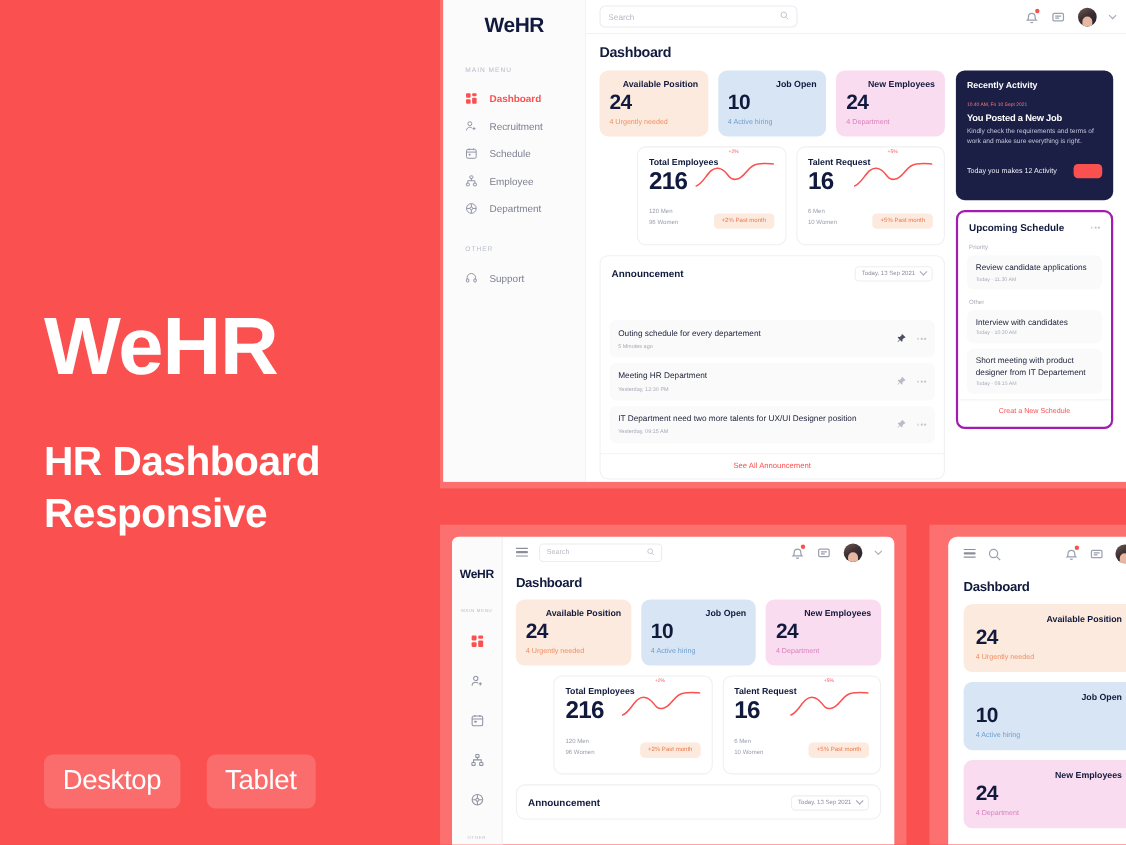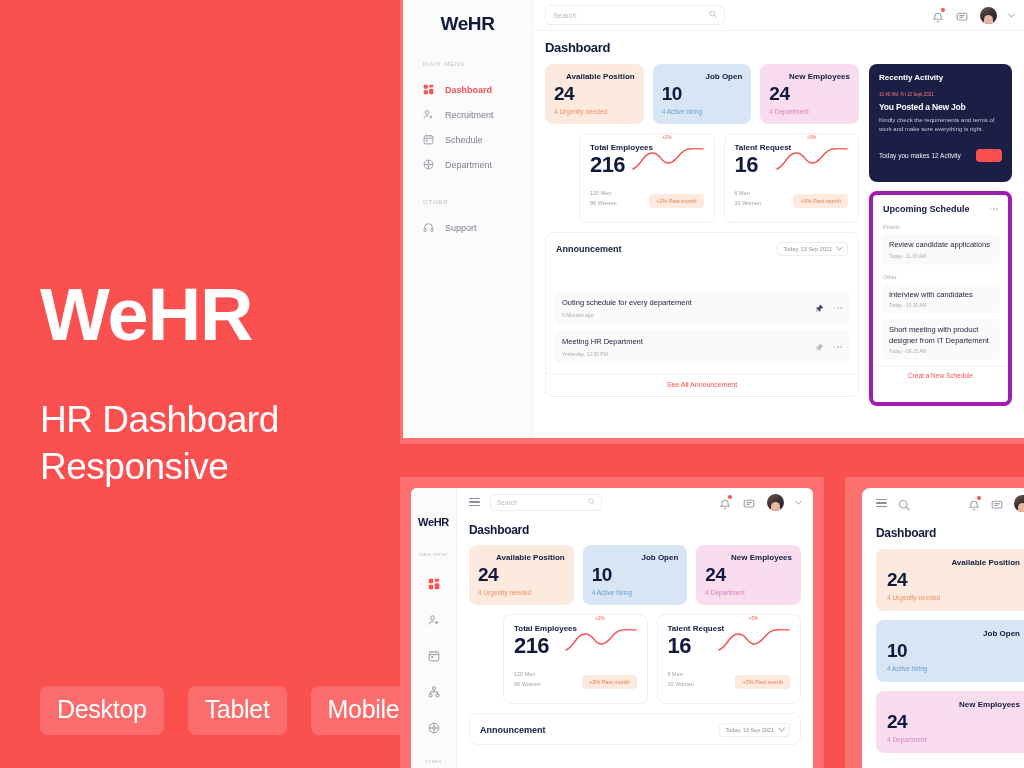--- a/index.html
+++ b/index.html
@@ -15,21 +15,21 @@
     position: absolute; left: 0; top: 0; width: 400px; height: 768px;
     background: #fb5050; color: #fff;
     display: flex; flex-direction: column; justify-content: center;
     padding-left: 40px;
   }
   .hero-logo {
     font-size: 74px; font-weight: 700; letter-spacing: -1px;
     line-height: 1; margin-bottom: 44px;
   }
   .hero-sub {
-    font-size: 37px; font-weight: 400; line-height: 1.28;
+    font-size: 37px; font-weight: 700; line-height: 1.28;
     letter-spacing: -0.5px;
   }
   .hero-tags {
     position: absolute; left: 40px; bottom: 33px;
     display: flex; gap: 24px;
   }
   .tag {
     background: rgba(255,255,255,0.17);
     border-radius: 8px;
     padding: 9px 17px 11px;
@@ -168,22 +168,22 @@
   }
   .act-title { font-size: 8px; font-weight: 700; margin-bottom: 10px; }
   .act-time { font-size: 4.5px; color: #fb7b7b; margin-bottom: 5px; }
   .act-head { font-size: 8.5px; font-weight: 700; margin-bottom: 4px; letter-spacing: -0.2px; }
   .act-body { font-size: 6px; color: #c3c6d8; line-height: 1.55; }
   .act-foot { display: flex; align-items: center; justify-content: space-between;
               margin-top: 14px; }
   .act-count { font-size: 6.5px; color: #eceef6; }
   .act-btn { background: #fb5050; border-radius: 4px; width: 26px; height: 13px; }
 
-  .sched-card { background: #fff; border: 4px solid #a21caf; border-radius: 8px;
-                padding-bottom: 16px; }
+  .sched-card { background: #fff; border: 2px solid #a21caf; border-radius: 8px;
+                padding-bottom: 4px; }
   .sched-head { display: flex; align-items: center; justify-content: space-between;
                 padding: 9px 10px 6px; }
   .sched-group { font-size: 5.5px; color: #a9acb8; padding: 4px 10px 4px; }
   .sched-item { background: #fafafb; border-radius: 6px; margin: 0 8px 5px;
                 padding: 6px 8px; }
   .sched-title { font-size: 7.5px; color: #22263c; line-height: 1.4; }
   .sched-time { font-size: 4.8px; color: #a9acb8; margin-top: 3px; }
   .sched-foot { text-align: center; font-size: 6.5px; color: #fb5050;
                 padding: 6px 0 7px; border-top: 1px solid #f3f3f6; margin-top: 2px; }
 
@@ -231,21 +231,20 @@
 
 <div class="hero">
   <div class="hero-logo">WeHR</div>
   <div class="hero-sub">
     <div>HR Dashboard</div>
     <div>Responsive</div>
   </div>
   <div class="hero-tags">
     <span class="tag">Desktop</span>
     <span class="tag">Tablet</span>
-    <span class="tag">Mobile</span>
   </div>
 </div>
 
 <div class="frame" id="desktop-frame">
   <div class="screen" id="desktop-screen">
 
     <div class="dk-sidebar">
       <div class="dk-logo">WeHR</div>
       <div class="menu-label">MAIN MENU</div>
 
@@ -276,20 +275,31 @@
         <span class="mi-ico">
           <svg viewBox="0 0 16 16" fill="none" stroke="#9195a3" stroke-width="1.3">
               <rect x="1.6" y="2.6" width="12.8" height="11.8" rx="2"></rect>
               <path d="M1.6 6.2h12.8M5 1.3v2.4M11 1.3v2.4"></path>
               <rect x="4.4" y="8.4" width="2.6" height="2.4" rx="0.6" fill="#9195a3" stroke="none"></rect>
             </svg>
         </span>
         <span>Schedule</span>
       </div>
 
+      <div class="menu-item">
+        <span class="mi-ico">
+          <svg viewBox="0 0 16 16" fill="none" stroke="#9195a3" stroke-width="1.3">
+              <rect x="6" y="1.3" width="4" height="3.4" rx="0.8"></rect>
+              <rect x="1.3" y="11" width="4" height="3.4" rx="0.8"></rect>
+              <rect x="10.7" y="11" width="4" height="3.4" rx="0.8"></rect>
+              <path d="M8 4.7v3M3.3 11V7.7h9.4V11"></path>
+            </svg>
+        </span>
+        <span>Employee</span>
+      </div>
 
       <div class="menu-item">
         <span class="mi-ico">
           <svg viewBox="0 0 16 16" fill="none" stroke="#9195a3" stroke-width="1.3">
               <circle cx="8" cy="8" r="6.4"></circle>
               <circle cx="8" cy="8" r="1.8"></circle>
               <path d="M8 1.6v4.6M8 9.8v4.6M1.6 8h4.6M9.8 8h4.6"></path>
             </svg>
         </span>
         <span>Department</span>
@@ -425,20 +435,36 @@
                   <span class="dots">
                       <i></i>
                       <i></i>
                       <i></i>
                     </span>
                 </div>
                 <div class="ann-item">
                   <div class="ann-text">
                     <div class="ann-title">Meeting HR Department</div>
                     <div class="ann-time">Yesterday, 12:30 PM</div>
+                  </div>
+                  <span class="pin-ico">
+                    <svg viewBox="0 0 16 16" fill="#b9bcc8">
+                        <path d="M9.6 1.4l5 5-1.2 1.2-1-.3-3 3 .4 2.2-1.2 1.2-3-3-3.2 3.2-.7-.7L4.9 9.9l-3-3L3.1 5.7l2.2.4 3-3-.3-1z"></path>
+                      </svg>
+                  </span>
+                  <span class="dots">
+                      <i></i>
+                      <i></i>
+                      <i></i>
+                    </span>
+                </div>
+                <div class="ann-item">
+                  <div class="ann-text">
+                    <div class="ann-title">IT Department need two more talents for UX/UI Designer position</div>
+                    <div class="ann-time">Yesterday, 09:15 AM</div>
                   </div>
                   <span class="pin-ico">
                     <svg viewBox="0 0 16 16" fill="#b9bcc8">
                         <path d="M9.6 1.4l5 5-1.2 1.2-1-.3-3 3 .4 2.2-1.2 1.2-3-3-3.2 3.2-.7-.7L4.9 9.9l-3-3L3.1 5.7l2.2.4 3-3-.3-1z"></path>
                       </svg>
                   </span>
                   <span class="dots">
                       <i></i>
                       <i></i>
                       <i></i>

